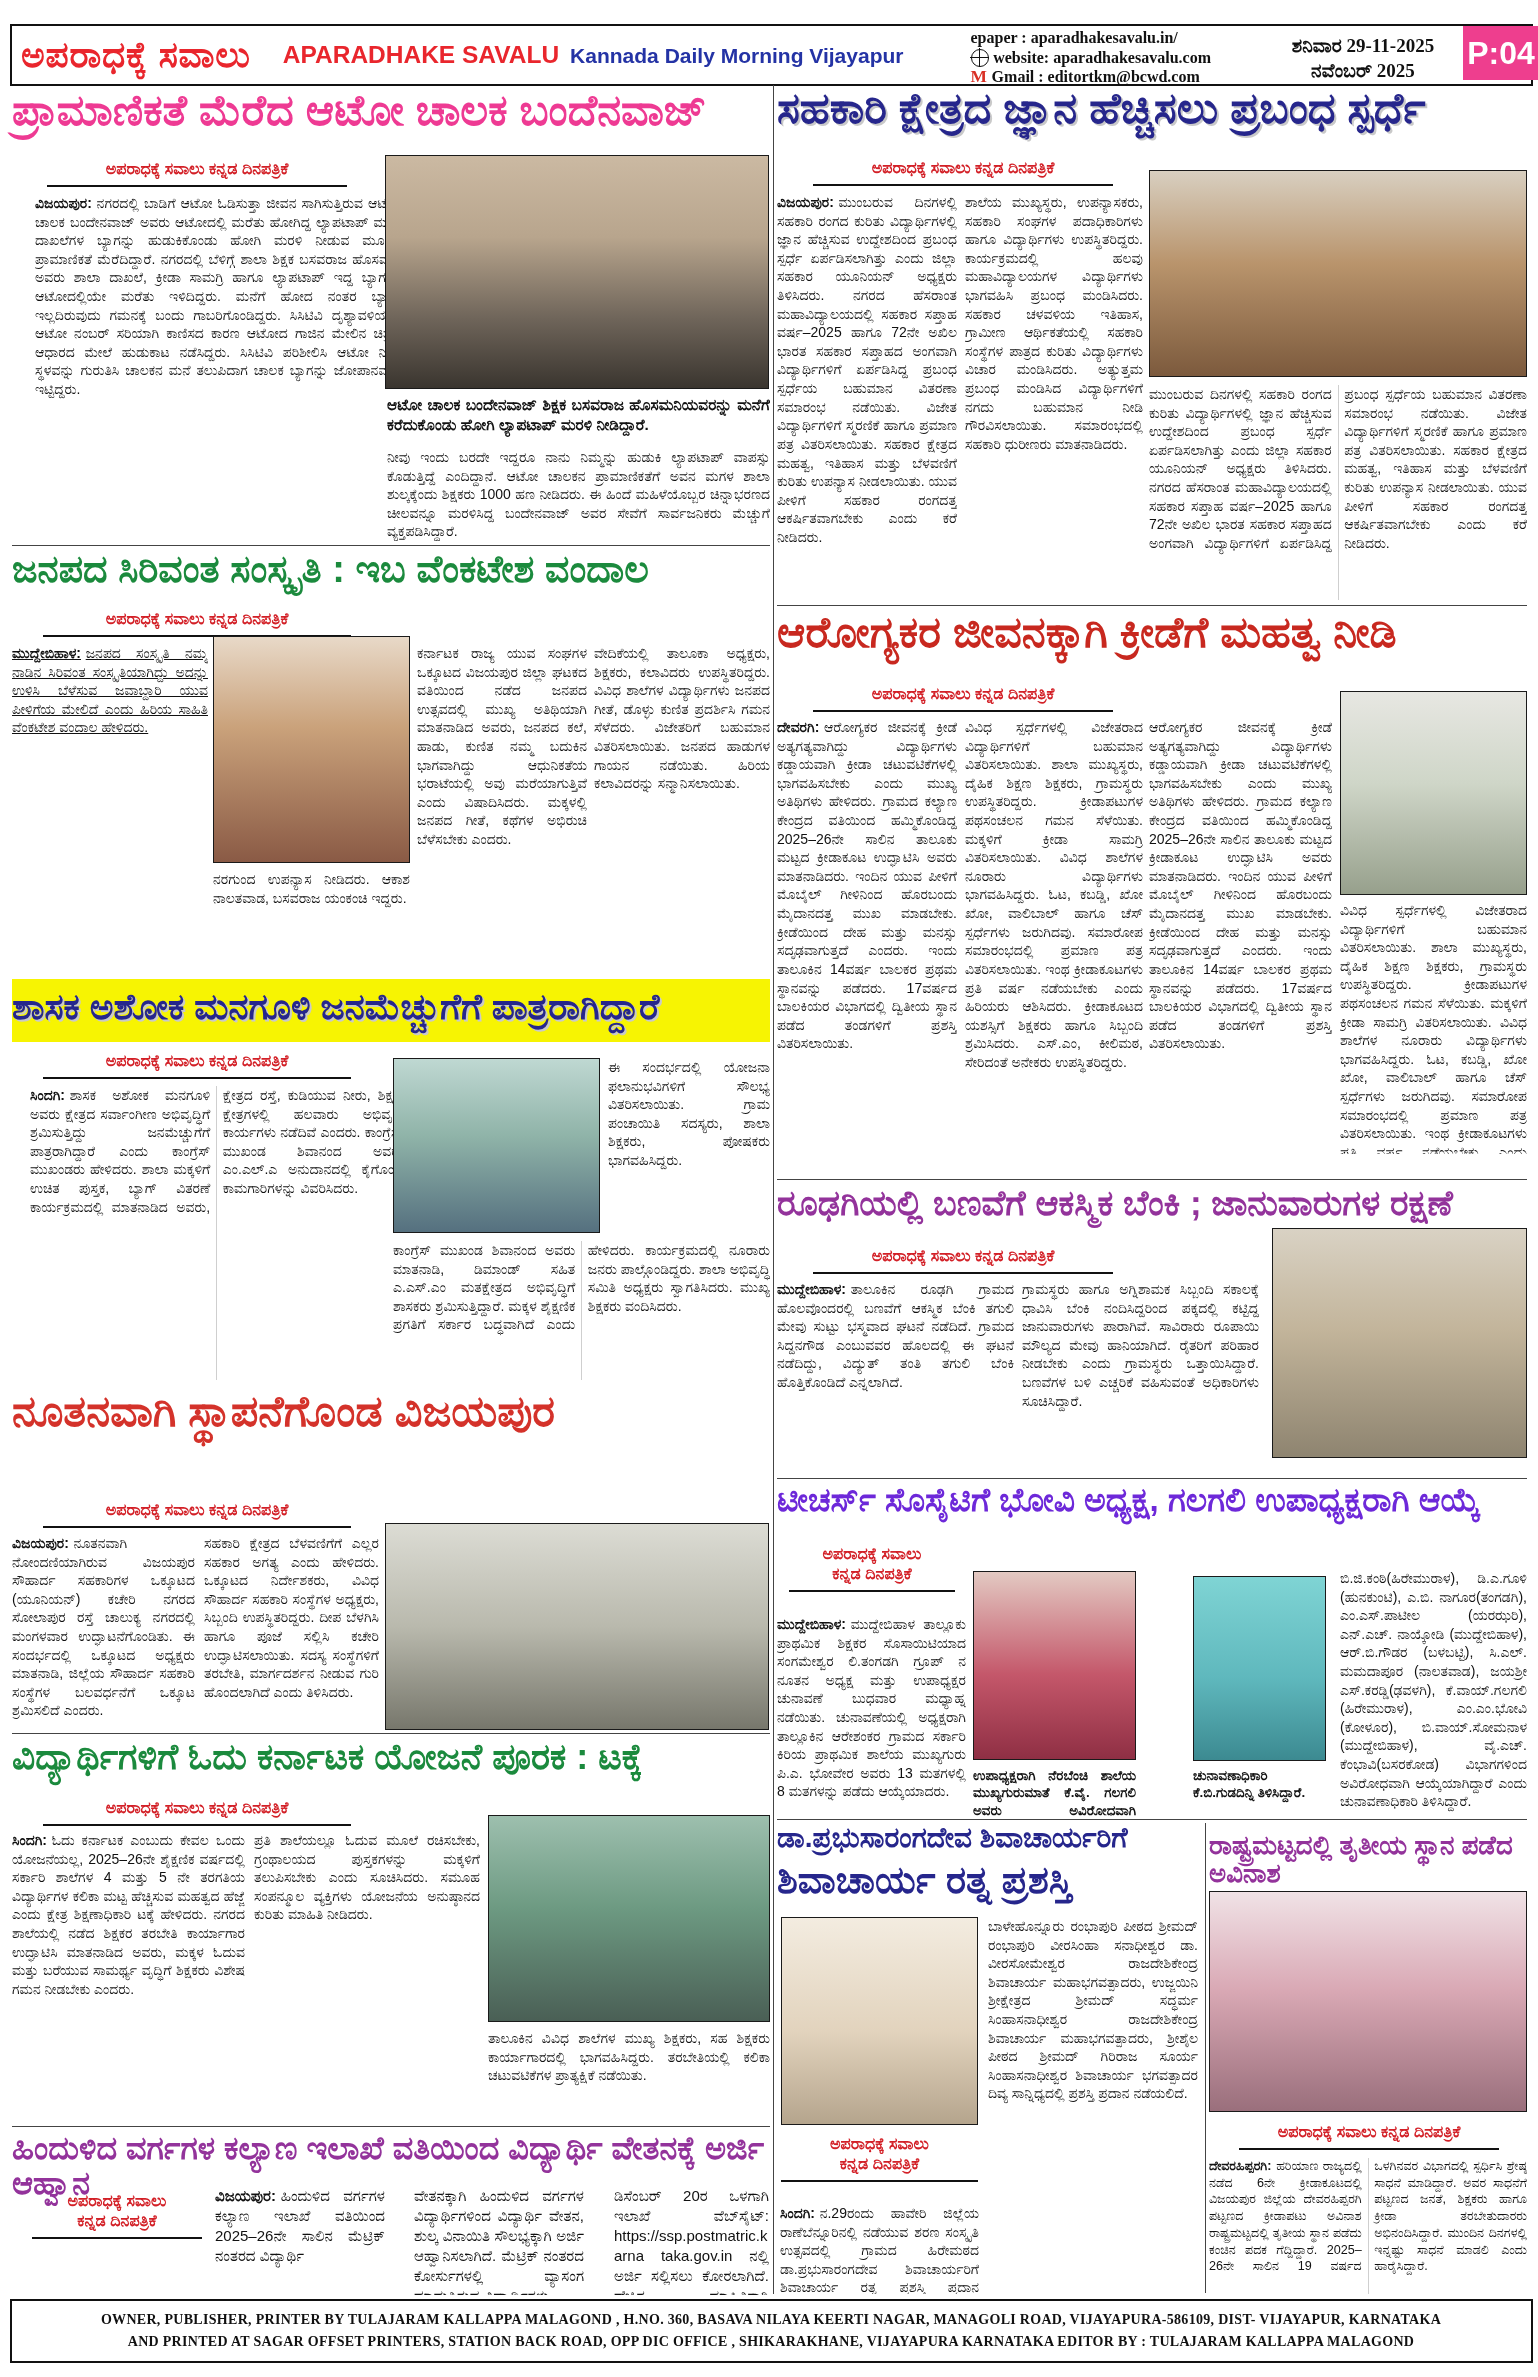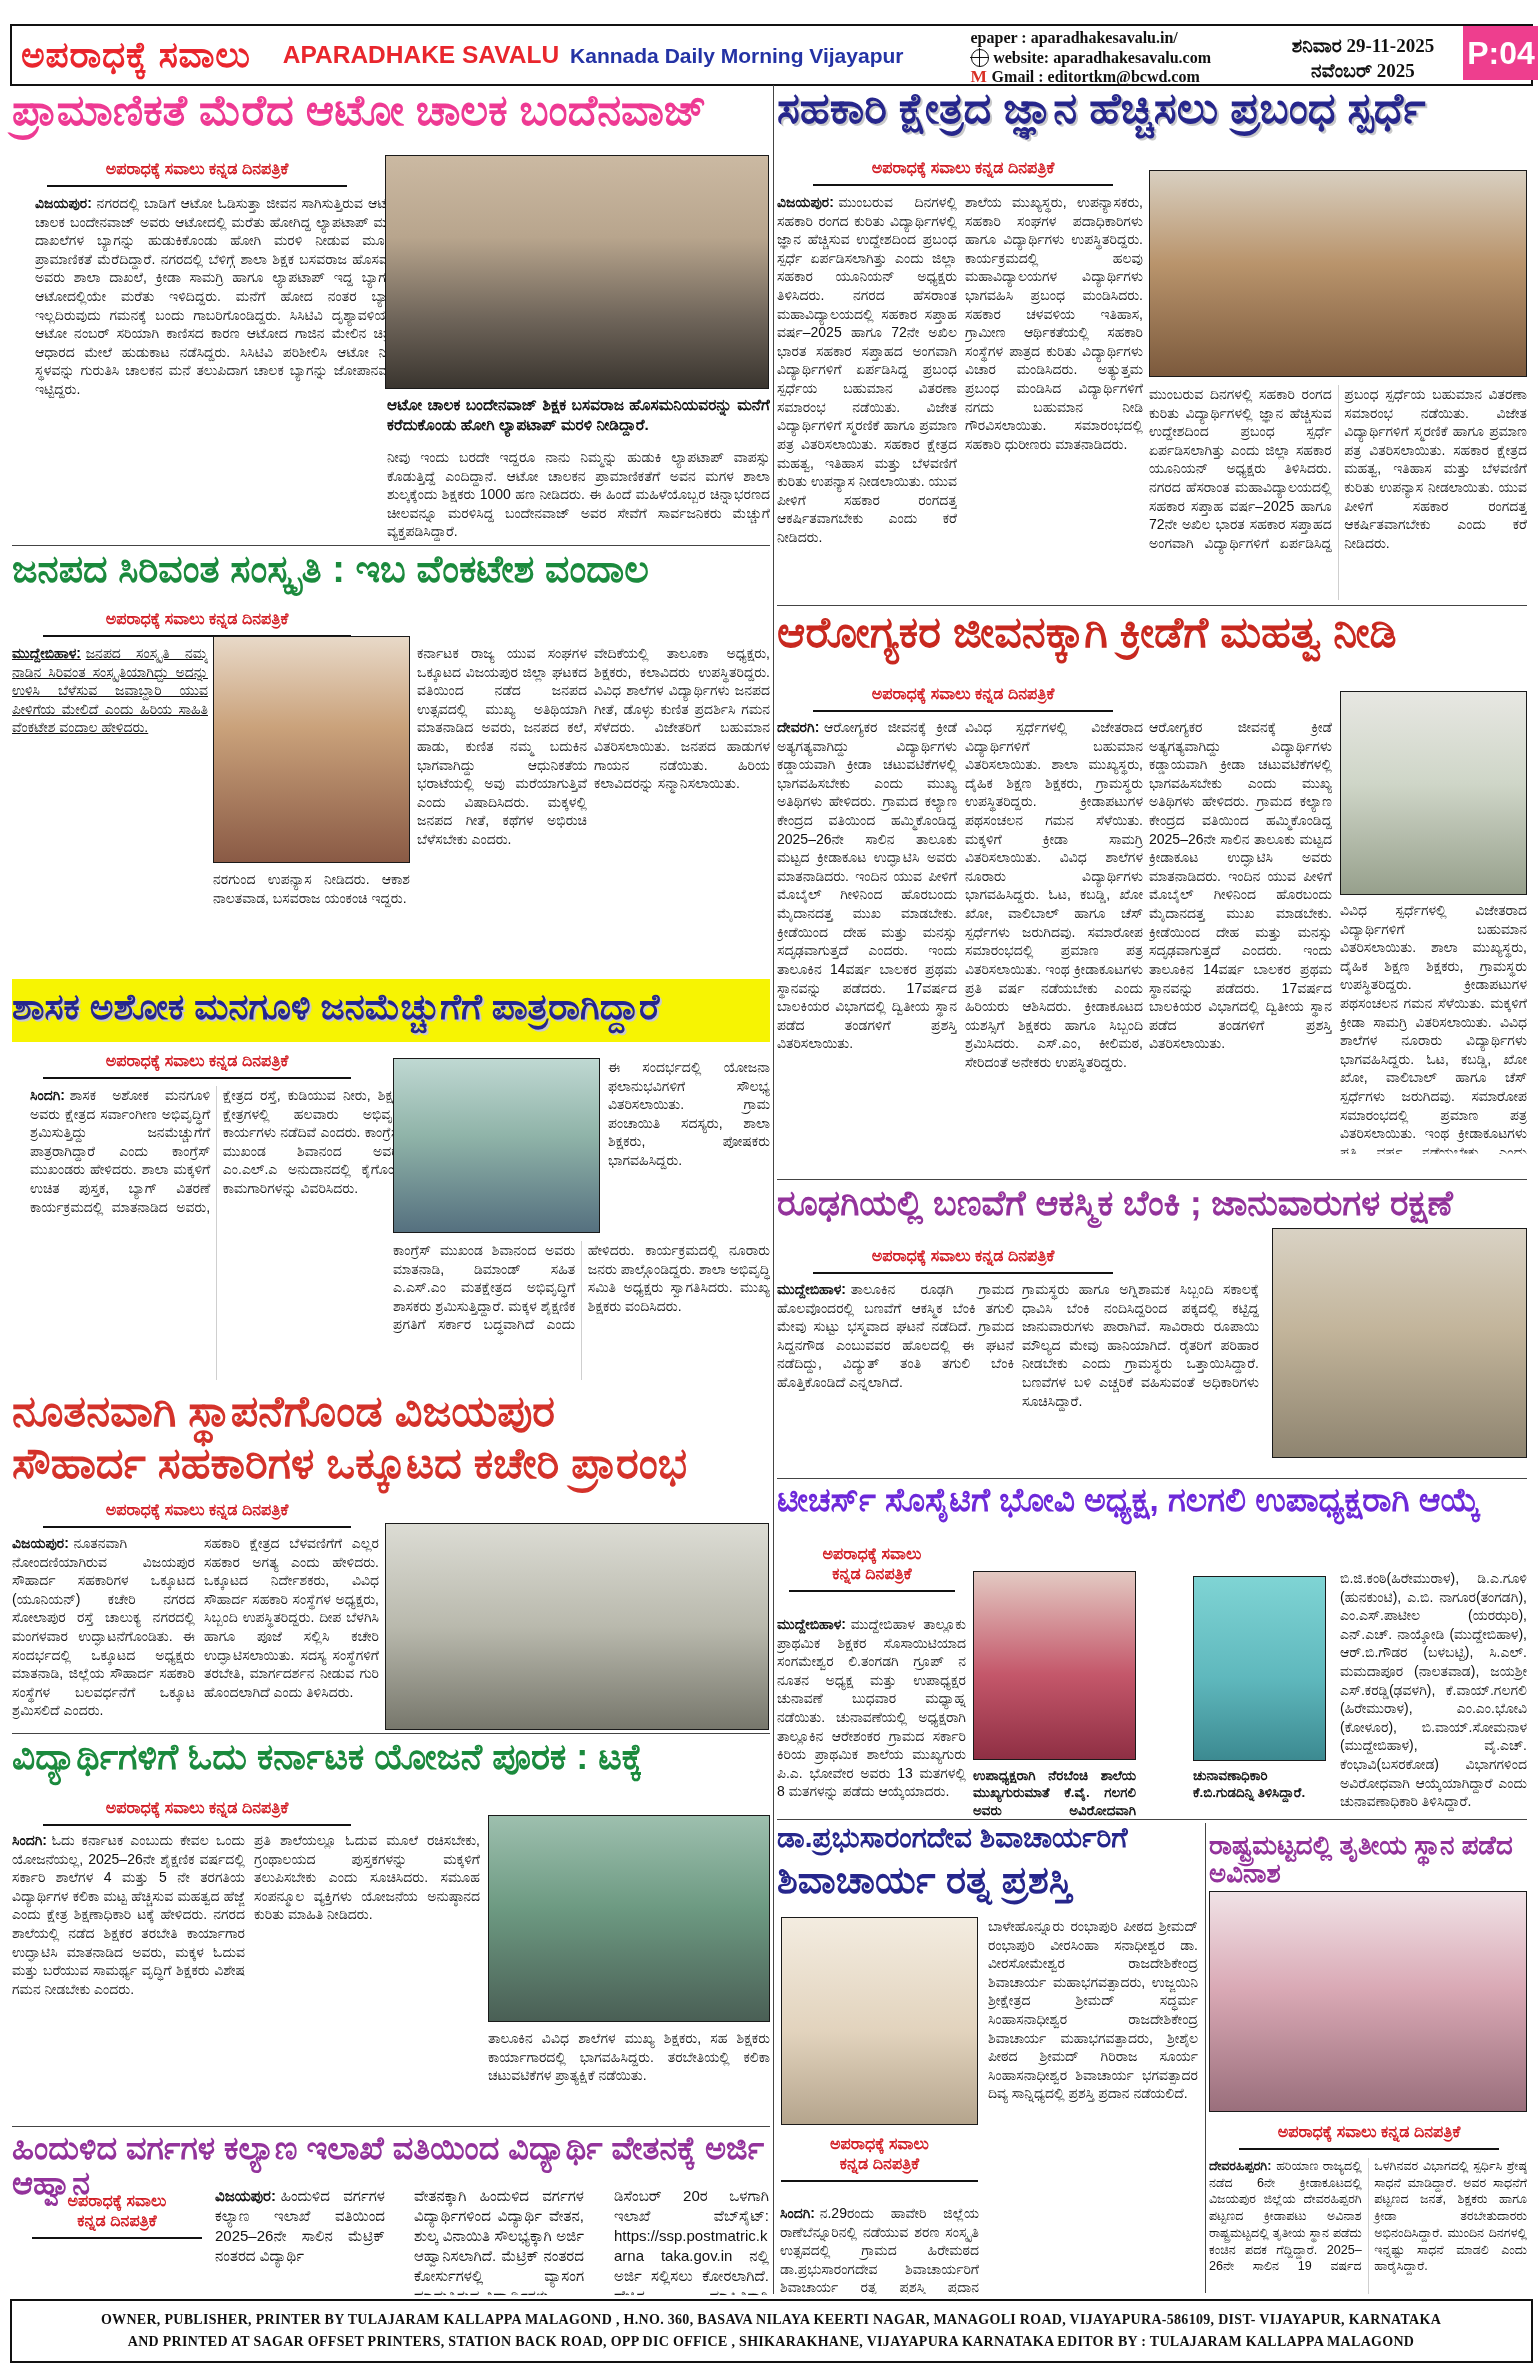--- a/index.html
+++ b/index.html
@@ -120,21 +120,20 @@
   <div class="abs headline c-navy hl-shadow" style="left:12px;top:988px;width:758px;font-size:36px;">ಶಾಸಕ ಅಶೋಕ ಮನಗೂಳಿ ಜನಮೆಚ್ಚುಗೆಗೆ ಪಾತ್ರರಾಗಿದ್ದಾರೆ</div>
   <div class="abs byline" style="left:43px;top:1051px;width:308px;">ಅಪರಾಧಕ್ಕೆ ಸವಾಲು ಕನ್ನಡ ದಿನಪತ್ರಿಕೆ</div>
   <div class="abs body-text cols2" style="left:30px;top:1086px;width:373px;height:294px;overflow:hidden;">
     <b class="dateline">ಸಿಂದಗಿ:</b><span>ಶಾಸಕ ಅಶೋಕ ಮನಗೂಳಿ ಅವರು ಕ್ಷೇತ್ರದ ಸರ್ವಾಂಗೀಣ ಅಭಿವೃದ್ಧಿಗೆ ಶ್ರಮಿಸುತ್ತಿದ್ದು ಜನಮೆಚ್ಚುಗೆಗೆ ಪಾತ್ರರಾಗಿದ್ದಾರೆ ಎಂದು ಕಾಂಗ್ರೆಸ್ ಮುಖಂಡರು ಹೇಳಿದರು. ಶಾಲಾ ಮಕ್ಕಳಿಗೆ ಉಚಿತ ಪುಸ್ತಕ, ಬ್ಯಾಗ್ ವಿತರಣೆ ಕಾರ್ಯಕ್ರಮದಲ್ಲಿ ಮಾತನಾಡಿದ ಅವರು, ಕ್ಷೇತ್ರದ ರಸ್ತೆ, ಕುಡಿಯುವ ನೀರು, ಶಿಕ್ಷಣ ಕ್ಷೇತ್ರಗಳಲ್ಲಿ ಹಲವಾರು ಅಭಿವೃದ್ಧಿ ಕಾರ್ಯಗಳು ನಡೆದಿವೆ ಎಂದರು. ಕಾಂಗ್ರೆಸ್ ಮುಖಂಡ ಶಿವಾನಂದ ಅವರು ಎಂ.ಎಲ್.ಎ ಅನುದಾನದಲ್ಲಿ ಕೈಗೊಂಡ ಕಾಮಗಾರಿಗಳನ್ನು ವಿವರಿಸಿದರು.</span>
   </div>
   <div class="abs photo ph-kids" style="left:393px;top:1058px;width:207px;height:175px;"></div>
   <div class="abs body-text" style="left:608px;top:1058px;width:162px;height:175px;overflow:hidden;">ಈ ಸಂದರ್ಭದಲ್ಲಿ ಯೋಜನಾ ಫಲಾನುಭವಿಗಳಿಗೆ ಸೌಲಭ್ಯ ವಿತರಿಸಲಾಯಿತು. ಗ್ರಾಮ ಪಂಚಾಯಿತಿ ಸದಸ್ಯರು, ಶಾಲಾ ಶಿಕ್ಷಕರು, ಪೋಷಕರು ಭಾಗವಹಿಸಿದ್ದರು.</div>
   <div class="abs body-text cols2" style="left:393px;top:1241px;width:377px;height:139px;overflow:hidden;">ಕಾಂಗ್ರೆಸ್ ಮುಖಂಡ ಶಿವಾನಂದ ಅವರು ಮಾತನಾಡಿ, ಡಿಮಾಂಡ್ ಸಹಿತ ಎ.ಎಸ್.ಎಂ ಮತಕ್ಷೇತ್ರದ ಅಭಿವೃದ್ಧಿಗೆ ಶಾಸಕರು ಶ್ರಮಿಸುತ್ತಿದ್ದಾರೆ. ಮಕ್ಕಳ ಶೈಕ್ಷಣಿಕ ಪ್ರಗತಿಗೆ ಸರ್ಕಾರ ಬದ್ಧವಾಗಿದೆ ಎಂದು ಹೇಳಿದರು. ಕಾರ್ಯಕ್ರಮದಲ್ಲಿ ನೂರಾರು ಜನರು ಪಾಲ್ಗೊಂಡಿದ್ದರು. ಶಾಲಾ ಅಭಿವೃದ್ಧಿ ಸಮಿತಿ ಅಧ್ಯಕ್ಷರು ಸ್ವಾಗತಿಸಿದರು. ಮುಖ್ಯ ಶಿಕ್ಷಕರು ವಂದಿಸಿದರು.</div>
 
   <div class="abs headline c-red2" style="left:12px;top:1388px;width:758px;font-size:43px;">ನೂತನವಾಗಿ ಸ್ಥಾಪನೆಗೊಂಡ ವಿಜಯಪುರ</div>
-  <div class="abs headline c-red2" style="left:12px;top:1440px;width:758px;font-size:43px;">ಸೌಹಾರ್ದ ಸಹಕಾರಿಗಳ ಒಕ್ಕೂಟದ ಕಚೇರಿ ಪ್ರಾರಂಭ</div>
   <div class="abs byline" style="left:43px;top:1500px;width:308px;">ಅಪರಾಧಕ್ಕೆ ಸವಾಲು ಕನ್ನಡ ದಿನಪತ್ರಿಕೆ</div>
   <div class="abs body-text" style="left:12px;top:1534px;width:183px;height:194px;overflow:hidden;">
     <b class="dateline">ವಿಜಯಪುರ:</b><span>ನೂತನವಾಗಿ ನೋಂದಣಿಯಾಗಿರುವ ವಿಜಯಪುರ ಸೌಹಾರ್ದ ಸಹಕಾರಿಗಳ ಒಕ್ಕೂಟದ (ಯೂನಿಯನ್) ಕಚೇರಿ ನಗರದ ಸೋಲಾಪುರ ರಸ್ತೆ ಚಾಲುಕ್ಯ ನಗರದಲ್ಲಿ ಮಂಗಳವಾರ ಉದ್ಘಾಟನೆಗೊಂಡಿತು. ಈ ಸಂದರ್ಭದಲ್ಲಿ ಒಕ್ಕೂಟದ ಅಧ್ಯಕ್ಷರು ಮಾತನಾಡಿ, ಜಿಲ್ಲೆಯ ಸೌಹಾರ್ದ ಸಹಕಾರಿ ಸಂಸ್ಥೆಗಳ ಬಲವರ್ಧನೆಗೆ ಒಕ್ಕೂಟ ಶ್ರಮಿಸಲಿದೆ ಎಂದರು.</span>
   </div>
   <div class="abs body-text" style="left:204px;top:1534px;width:175px;height:194px;overflow:hidden;">ಸಹಕಾರಿ ಕ್ಷೇತ್ರದ ಬೆಳವಣಿಗೆಗೆ ಎಲ್ಲರ ಸಹಕಾರ ಅಗತ್ಯ ಎಂದು ಹೇಳಿದರು. ಒಕ್ಕೂಟದ ನಿರ್ದೇಶಕರು, ವಿವಿಧ ಸೌಹಾರ್ದ ಸಹಕಾರಿ ಸಂಸ್ಥೆಗಳ ಅಧ್ಯಕ್ಷರು, ಸಿಬ್ಬಂದಿ ಉಪಸ್ಥಿತರಿದ್ದರು. ದೀಪ ಬೆಳಗಿಸಿ ಹಾಗೂ ಪೂಜೆ ಸಲ್ಲಿಸಿ ಕಚೇರಿ ಉದ್ಘಾಟಿಸಲಾಯಿತು. ಸದಸ್ಯ ಸಂಸ್ಥೆಗಳಿಗೆ ತರಬೇತಿ, ಮಾರ್ಗದರ್ಶನ ನೀಡುವ ಗುರಿ ಹೊಂದಲಾಗಿದೆ ಎಂದು ತಿಳಿಸಿದರು.</div>
   <div class="abs photo ph-office" style="left:385px;top:1523px;width:384px;height:207px;"></div>
 
   <div class="abs headline c-green" style="left:12px;top:1738px;width:758px;font-size:36px;">ವಿದ್ಯಾರ್ಥಿಗಳಿಗೆ ಓದು ಕರ್ನಾಟಕ ಯೋಜನೆ ಪೂರಕ : ಟಕ್ಕೆ</div>
   <div class="abs byline" style="left:43px;top:1798px;width:308px;">ಅಪರಾಧಕ್ಕೆ ಸವಾಲು ಕನ್ನಡ ದಿನಪತ್ರಿಕೆ</div>
   <div class="abs body-text" style="left:12px;top:1831px;width:233px;height:290px;overflow:hidden;">

